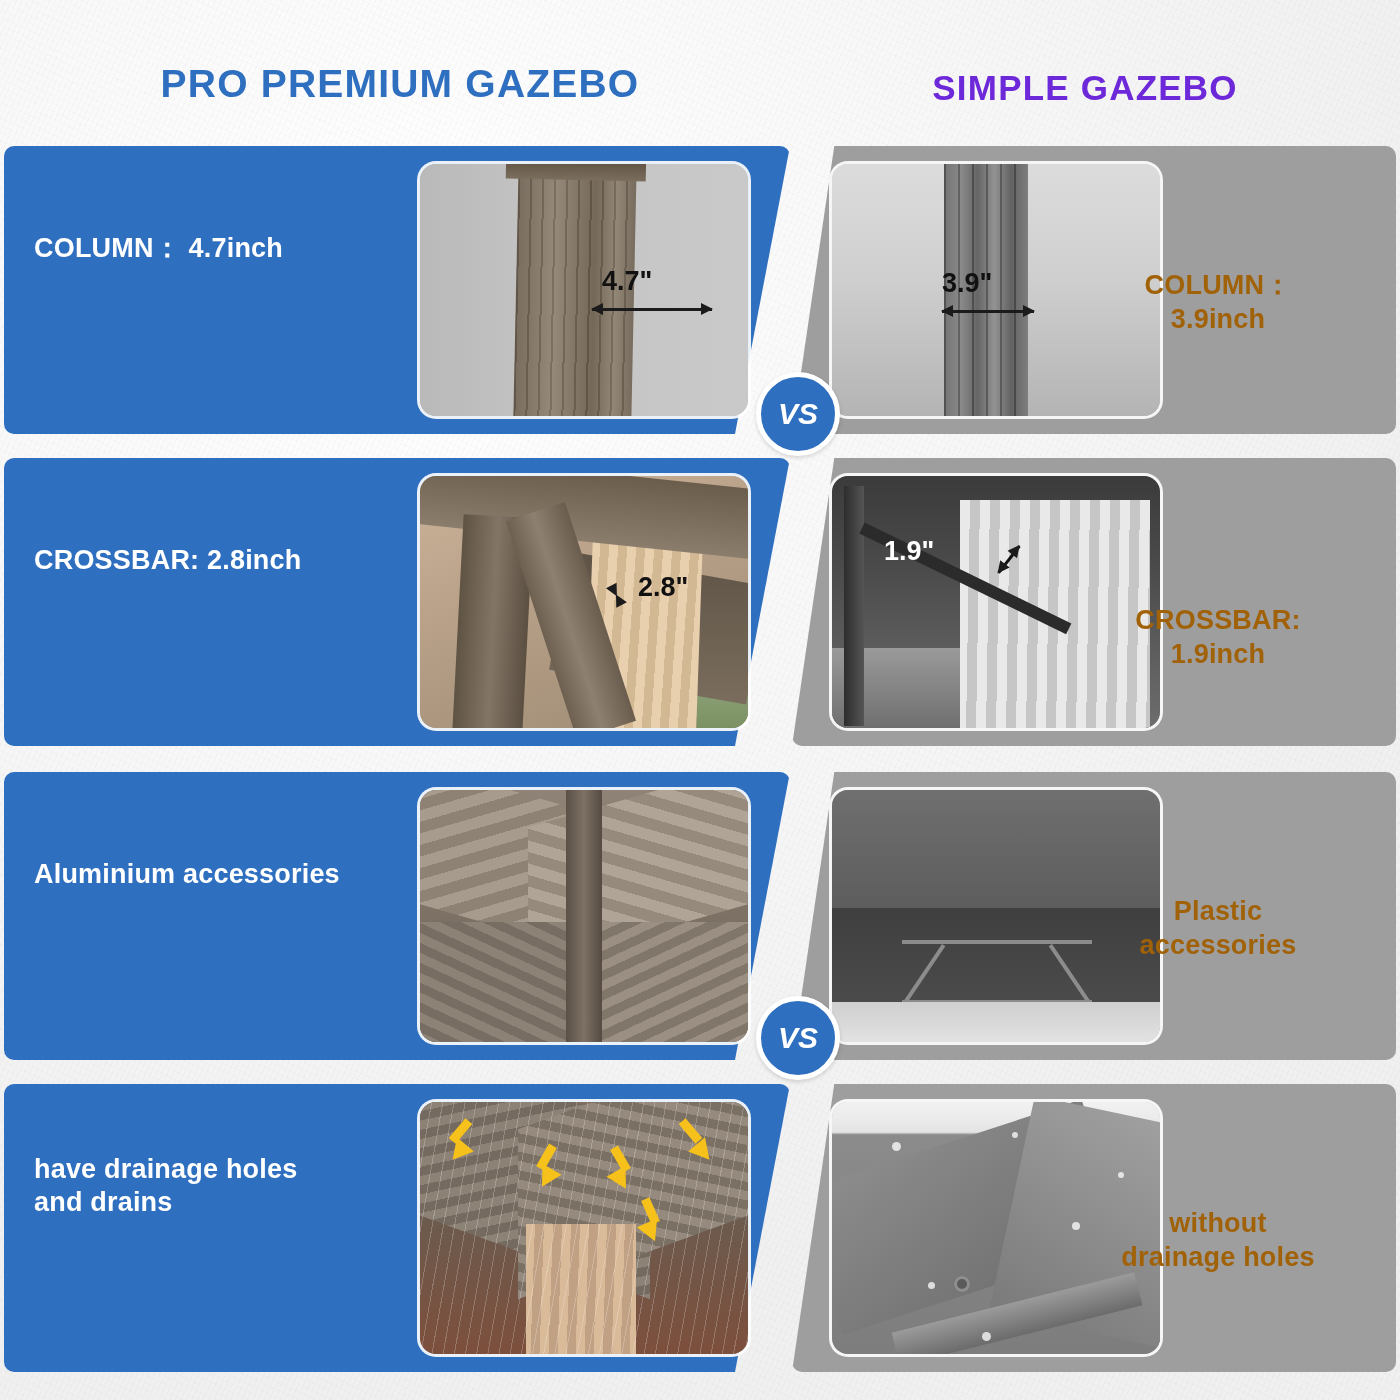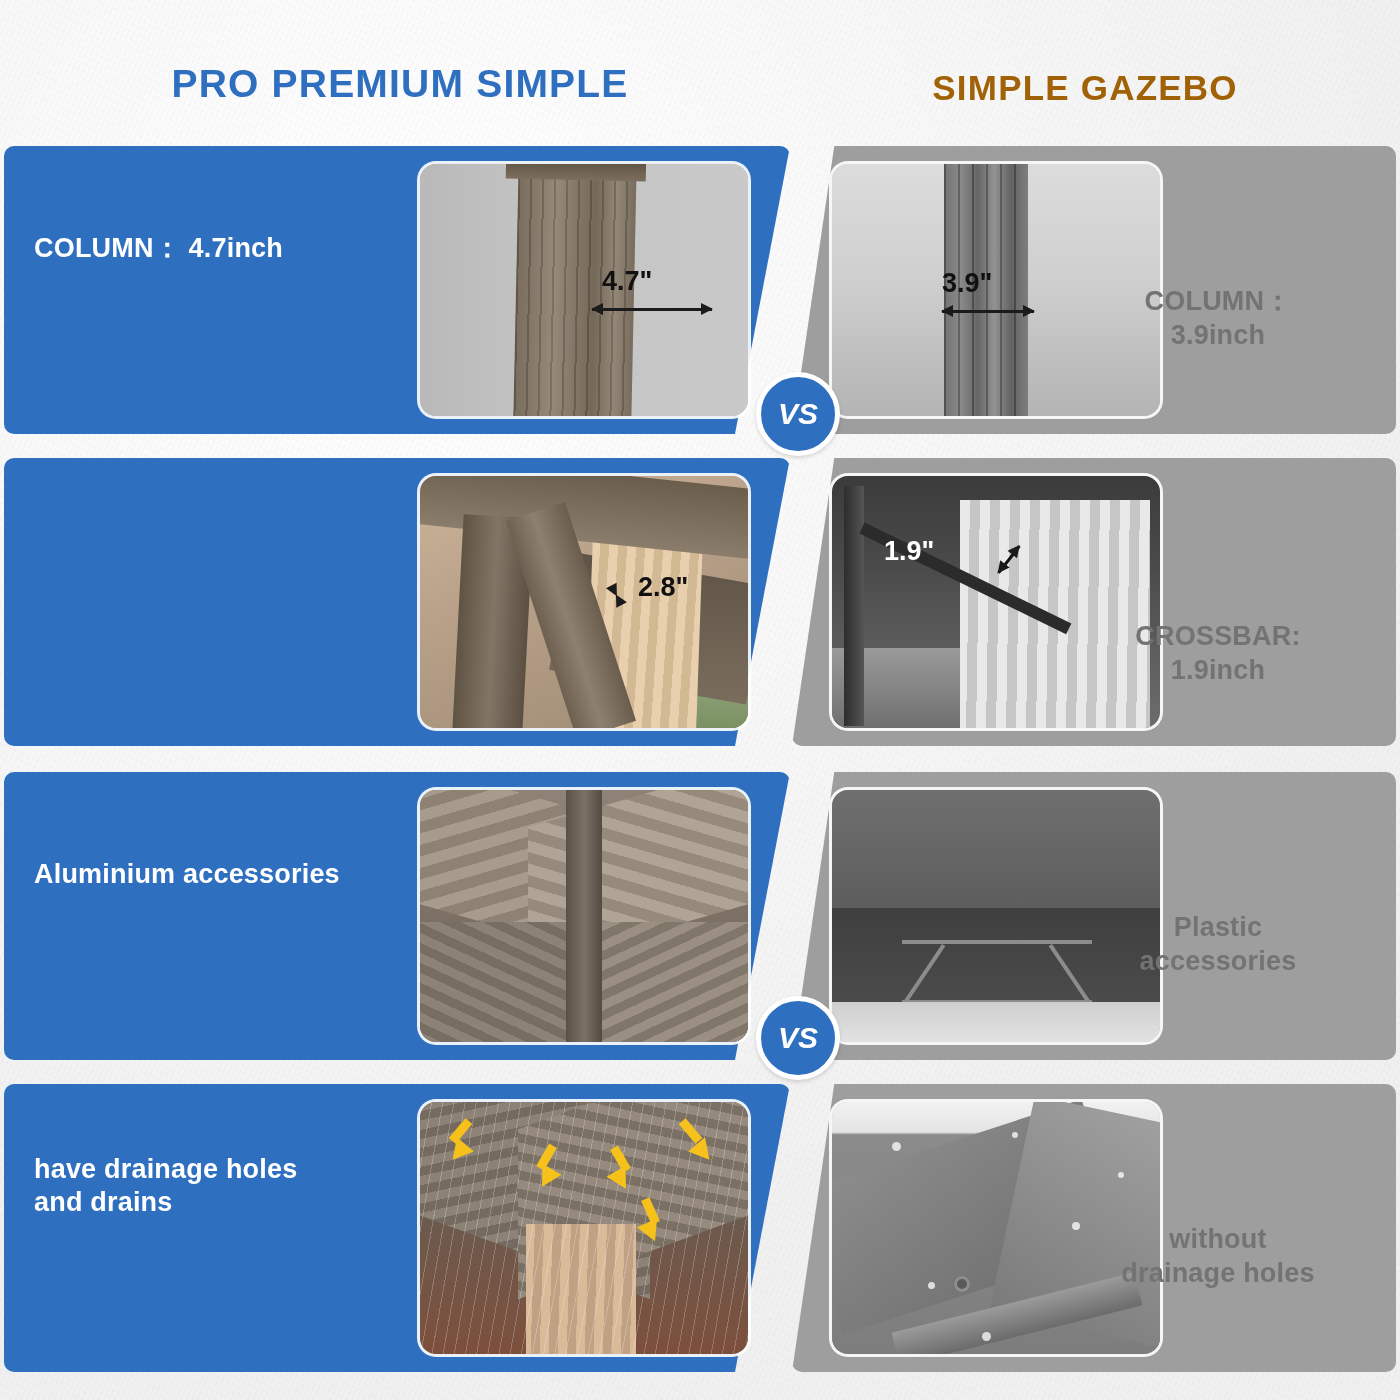--- a/index.html
+++ b/index.html
@@ -52,21 +52,21 @@
   }
   .head-simple {
     position: absolute;
     left: 800px;
     top: 6px;
     width: 570px;
     text-align: center;
     font-size: 35px;
     font-weight: bold;
     letter-spacing: 1.2px;
-    color: #a16207;
+    color: #6d28d9;
   }
 
   
   .row {
     position: absolute;
     left: 0;
     width: 1400px;
     height: 288px;
   }
   .row.r1 { top: 146px; }
@@ -106,28 +106,28 @@
     align-items: center;
     color: #ffffff;
     font-size: 27px;
     font-weight: bold;
     line-height: 1.22;
     letter-spacing: 0.2px;
   }
   .gray-label {
     position: absolute;
     right: 28px;
-    top: 16px;
+    top: 0;
     width: 300px;
     height: 312px;
     display: flex;
     align-items: center;
     justify-content: center;
     text-align: center;
-    color: #737373;
+    color: #a16207;
     font-size: 27px;
     font-weight: bold;
     line-height: 1.26;
     letter-spacing: 0.2px;
   }
 
   
   .photo {
     position: absolute;
     top: 18px;
@@ -288,21 +288,21 @@
   }
   .dim-text.light { color: #fff; }
 </style>
 </head>
 <body>
 
 <div class="page">
   <div class="texture"></div>
 
   <div class="head-row">
-    <div class="head-pro">PRO PREMIUM SIMPLE</div>
+    <div class="head-pro">PRO PREMIUM GAZEBO</div>
     <div class="head-simple">SIMPLE GAZEBO</div>
   </div>
 
   <div class="row r1">
     <div class="panel-blue"></div>
     <div class="blue-label">COLUMN：  4.7inch</div>
 
     <div class="photo left">
       <div class="photo-inner">
         <div class="col-pro-bg"></div>
@@ -328,20 +328,21 @@
         </div>
       </div>
       <div class="gray-label" style="white-space:pre-line;">COLUMN：
 3.9inch</div>
     </div>
     <div class="vs v1">VS</div>
   </div>
 
   <div class="row r2">
     <div class="panel-blue"></div>
+    <div class="blue-label">CROSSBAR: 2.8inch</div>
 
     <div class="photo left">
       <div class="photo-inner">
         <div class="cb-pro-bg"></div>
         <div class="cb-pro-sky"></div>
         <div class="cb-pro-under"></div>
         <div class="cb-pro-curtain"></div>
         <div class="cb-pro-roof"></div>
         <div class="cb-pro-post"></div>
         <div class="cb-pro-beam"></div>

